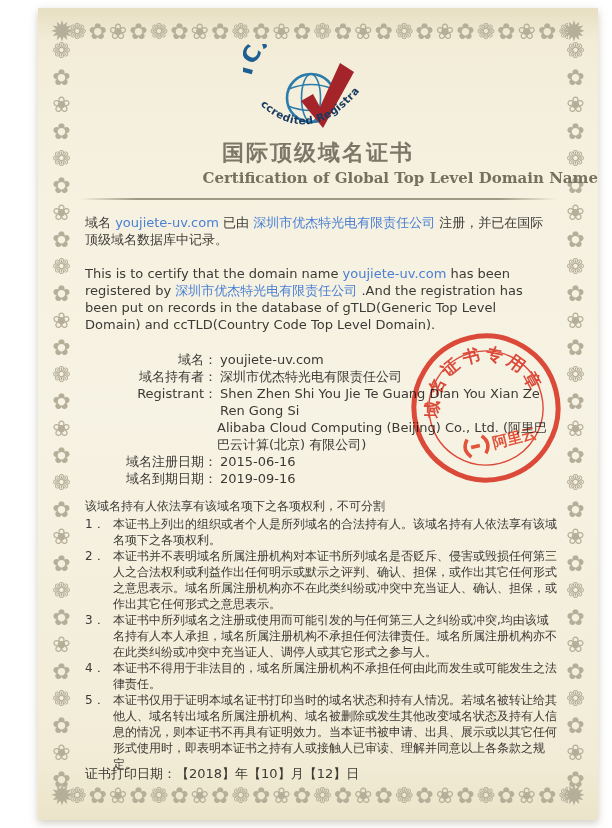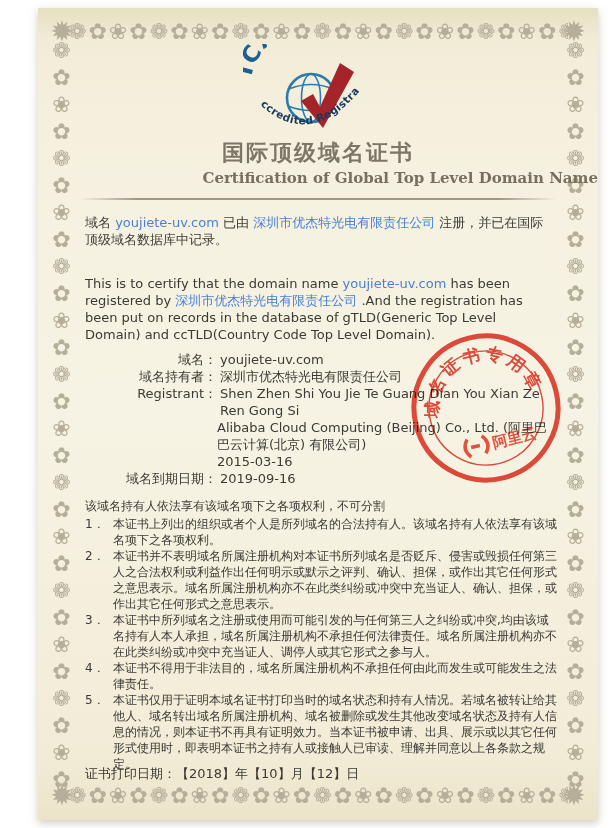--- a/index.html
+++ b/index.html
@@ -25,21 +25,21 @@
   .title-cn { position:absolute; left:0; right:0; top:130px; text-align:center;
               font-size:22px; font-weight:bold; letter-spacing:2px; color:#7d7668; }
   .title-en { position:absolute; left:0; right:0; top:161px; text-align:right;
               font-family:"DejaVu Serif","Liberation Serif",serif;
               font-size:15px; font-weight:bold; color:#777060; }
   .sep { position:absolute; left:42px; right:42px; top:190px; height:2px;
          background:linear-gradient(to right, rgba(130,122,100,0), rgba(130,122,100,.75) 12%, rgba(130,122,100,.75) 88%, rgba(130,122,100,0)); }
 
   .para { position:absolute; left:47px; right:44px; color:#3b3a35; font-size:13px; line-height:17px; }
   .para-cn { top:206px; }
-  .para-en { top:257px;margin-top:10px; }
+  .para-en { top:257px; }
   .blue { color:#4a7fd4; }
 
   .details { position:absolute; left:47px; right:44px; top:343px; font-size:13px; line-height:17px; color:#3b3a35; }
   .drow { display:flex;justify-content:flex-end; }
   .dlabel { width:132px; text-align:right; flex:0 0 132px; white-space:nowrap; }
   .dvalue { flex:1; padding-left:3px; max-width:340px; }
 
   .stamp-wrap { position:absolute; left:366px; top:322px; width:164px; height:158px; pointer-events:none; mix-blend-mode:multiply; }
 
   .terms { position:absolute; left:47px; right:40px; top:490px; font-size:12px; line-height:16px; color:#3b3a35; }
@@ -102,21 +102,22 @@
       <div class="dvalue">深圳市优杰特光电有限责任公司</div>
     </div>
     <div class="drow">
       <div class="dlabel">Registrant：</div>
       <div class="dvalue">Shen Zhen Shi You Jie Te Guang Dian You Xian Ze Ren Gong Si</div>
     </div>
     <div class="drow">
       <div class="dvalue">Alibaba Cloud Computing (Beijing) Co., Ltd. (阿里巴巴云计算(北京) 有限公司)</div>
     </div>
     <div class="drow">
-      <div class="dvalue">2015-03-16</div>
+      <div class="dlabel">域名注册日期：</div>
+      <div class="dvalue">2015-06-16</div>
     </div>
     <div class="drow">
       <div class="dlabel">域名到期日期：</div>
       <div class="dvalue">2019-09-16</div>
     </div>
   </div>
 
   <div class="stamp-wrap">
     <svg width="164" height="158" viewBox="0 0 164 158">
       <g transform="rotate(-14 82 78)" opacity="0.9">

